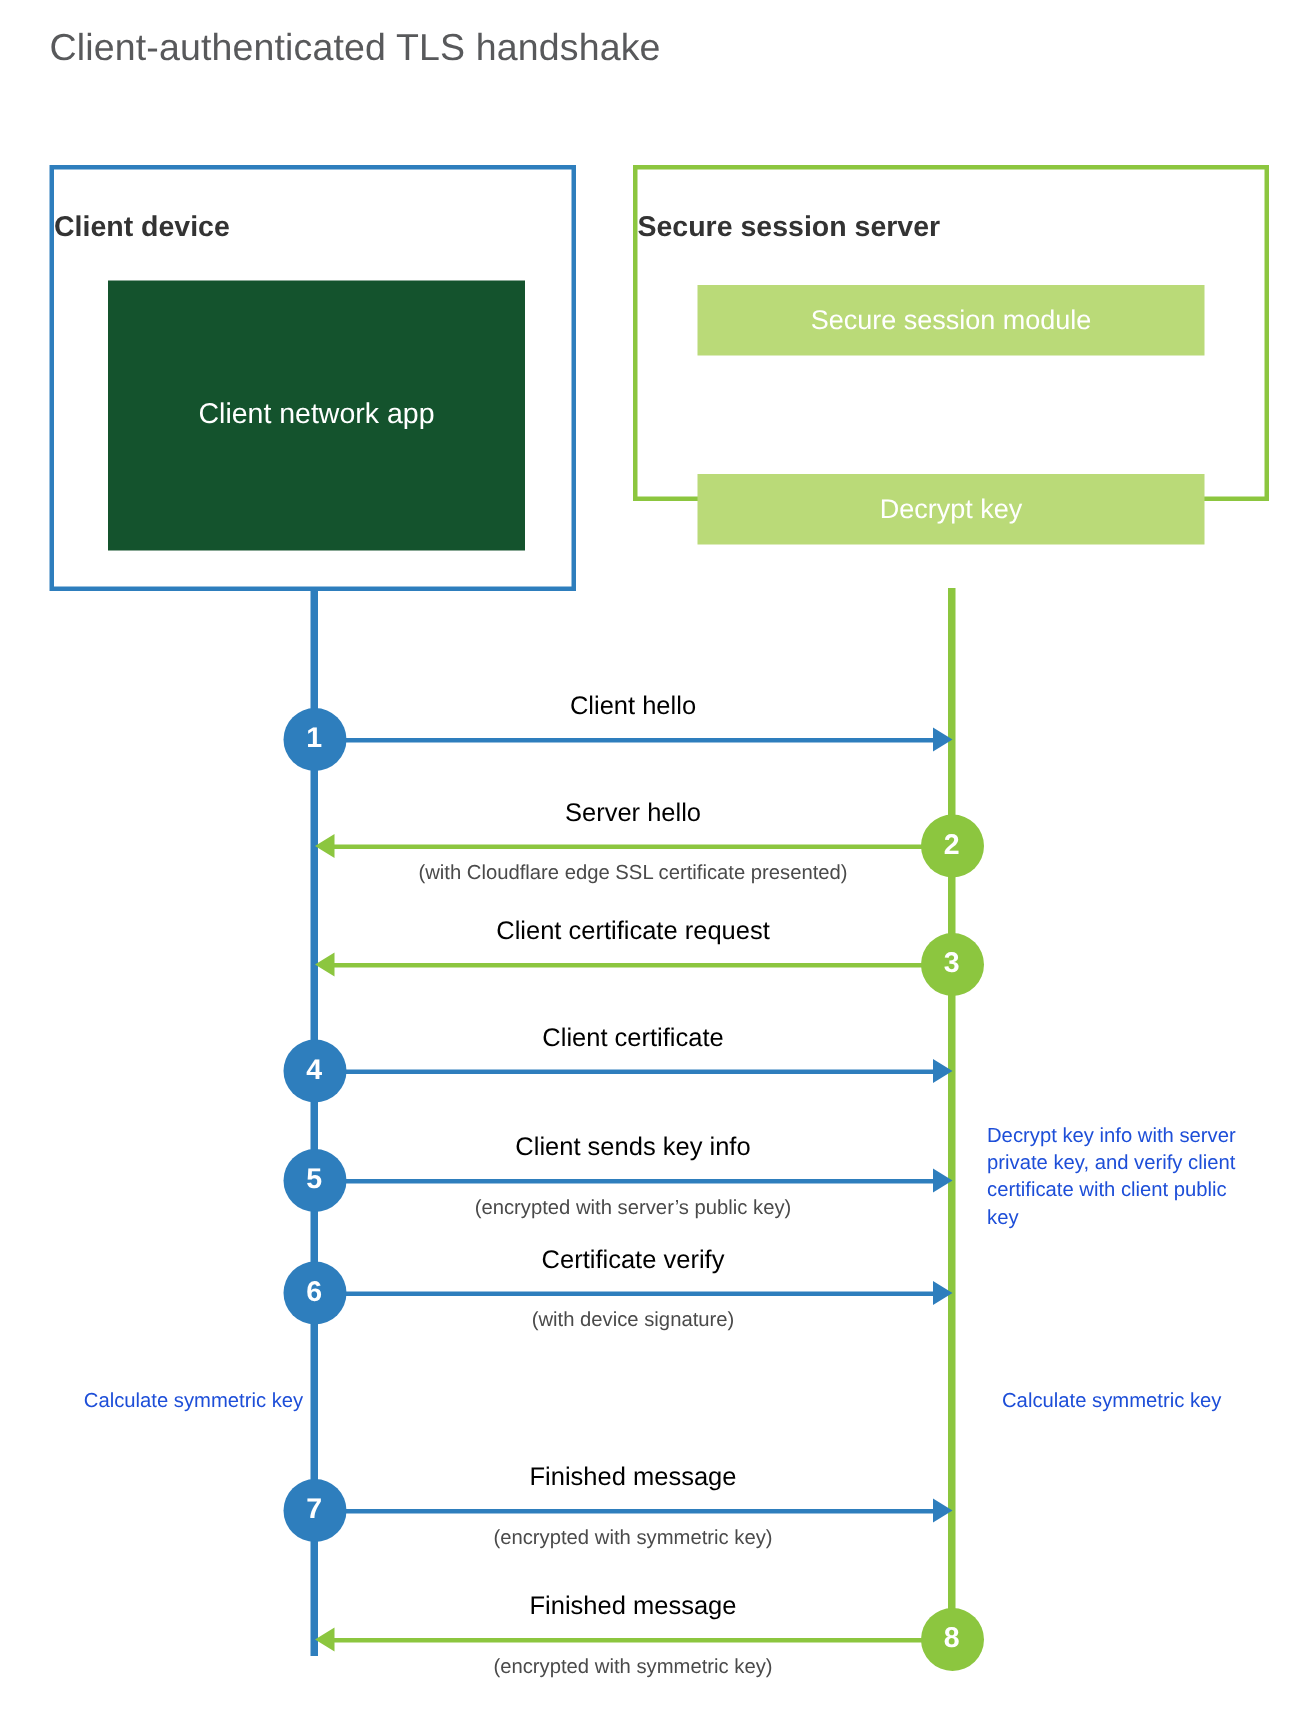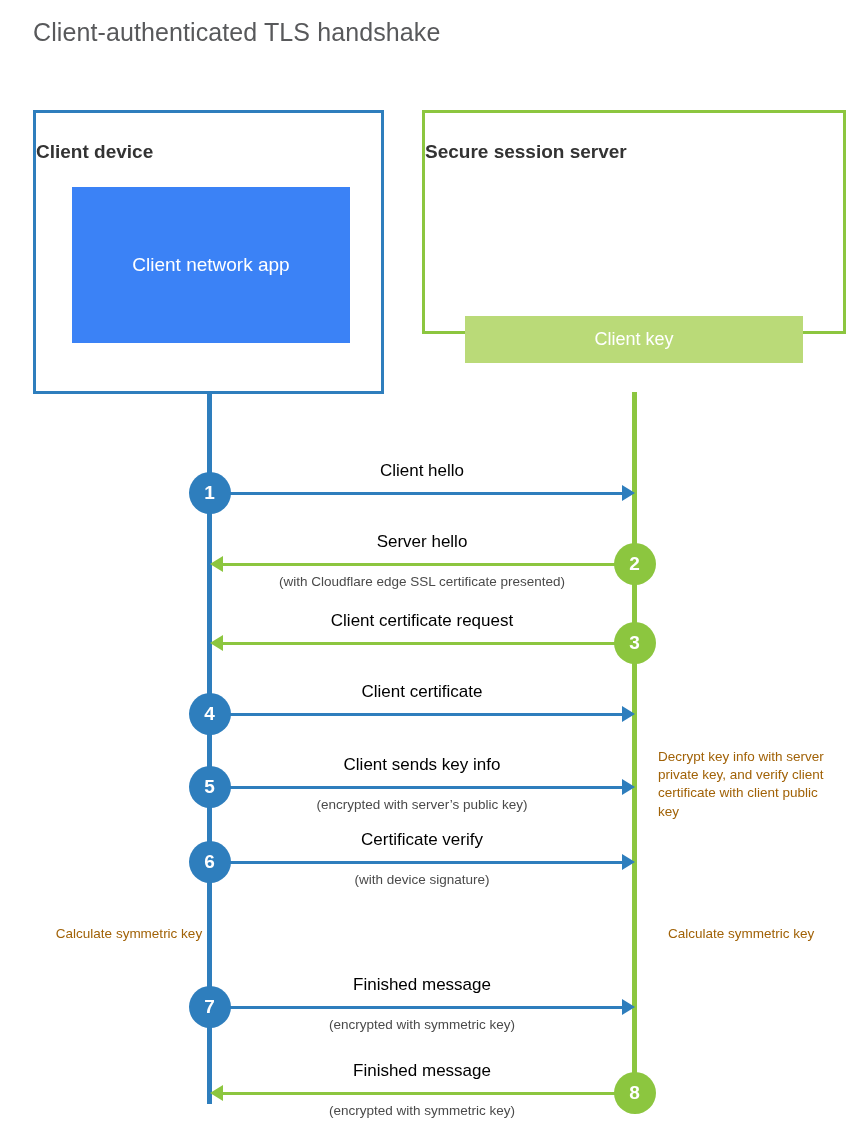--- a/index.html
+++ b/index.html
@@ -19,22 +19,22 @@
 
   
   .actor-box{position:absolute;background:#ffffff;box-sizing:border-box;}
   #client-device-box{left:33px;top:110px;width:351px;height:284px;border:3px solid #2e7ebd;}
   #server-box{left:422px;top:110px;width:424px;height:224px;border:3px solid #8cc63f;}
   .actor-title{
     position:absolute;left:0;right:0;top:28px;
     text-align:left;font-size:19px;font-weight:bold;color:#333333;
   }
   #client-app-box{
-    position:absolute;left:36px;top:74px;width:278px;height:156px;
-    background:#3b82f6;color:#ffffff;
+    position:absolute;left:36px;top:74px;width:278px;height:180px;
+    background:#14532d;color:#ffffff;
     display:flex;align-items:center;justify-content:center;
     text-align:center;font-size:19px;line-height:1.3;font-weight:400;
   }
   .server-bar{
     position:absolute;left:40px;width:338px;height:47px;
     background:#bada78;color:#ffffff;
     display:flex;align-items:center;justify-content:center;
     font-size:18px;font-weight:400;
   }
   #server-bar-0{top:77px;}
@@ -63,38 +63,39 @@
 
   .step-circle{
     position:absolute;width:42px;height:42px;border-radius:50%;
     display:flex;align-items:center;justify-content:center;
     color:#ffffff;font-size:19px;font-weight:bold;
   }
   .step-circle.blue{background:#2e7ebd;}
   .step-circle.green{background:#8cc63f;}
 
   
-  .side-note{position:absolute;font-size:13.5px;line-height:1.35;color:#a16207;}
+  .side-note{position:absolute;font-size:13.5px;line-height:1.35;color:#1d4ed8;}
   #decrypt-note{left:658px;top:748px;width:175px;text-align:left;}
   #calc-key-client{left:48px;top:925px;width:162px;text-align:center;}
   #calc-key-server{left:668px;top:925px;width:160px;text-align:left;}
 </style>
 </head>
 <body>
 
 <div id="page-title">Client-authenticated TLS handshake</div>
 
 <div class="actor-box" id="client-device-box">
   <div class="actor-title">Client device</div>
   <div id="client-app-box">Client network app</div>
 </div>
 
 <div class="actor-box" id="server-box">
   <div class="actor-title">Secure session server</div>
-  <div class="server-bar" id="server-bar-2">Client key</div>
+  <div class="server-bar" id="server-bar-0">Secure session module</div>
+  <div class="server-bar" id="server-bar-2">Decrypt key</div>
 </div>
 
 <div class="lifeline" id="client-lifeline"></div>
 <div class="lifeline" id="server-lifeline"></div>
 
 <div id="messages-layer">
     <div class="msg-line blue" style="left: 209.5px; width: 415px; top: 491.5px;"></div>
     <div class="arrowhead right blue" style="top: 485px; left: 621.5px;"></div>
     <div class="msg-label" style="left: 209.5px; width: 425px; top: 461px;">Client hello</div>
     <div class="step-circle blue" style="top: 472px; left: 188.5px;">1</div>

